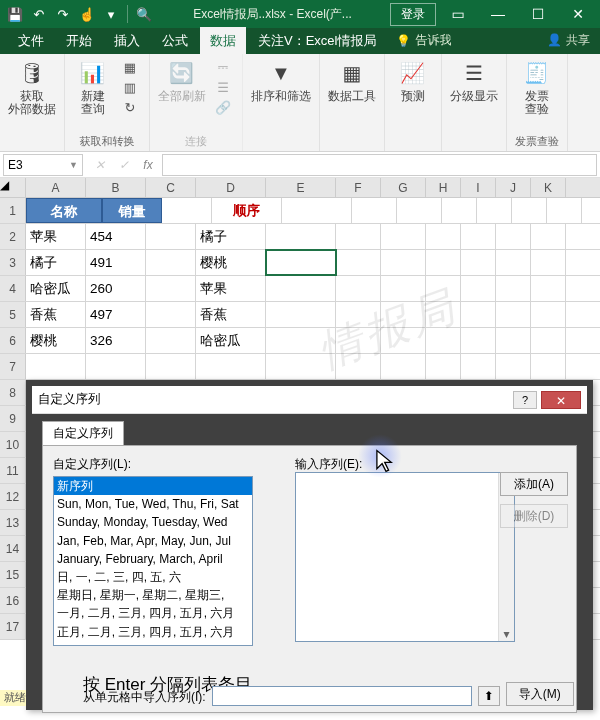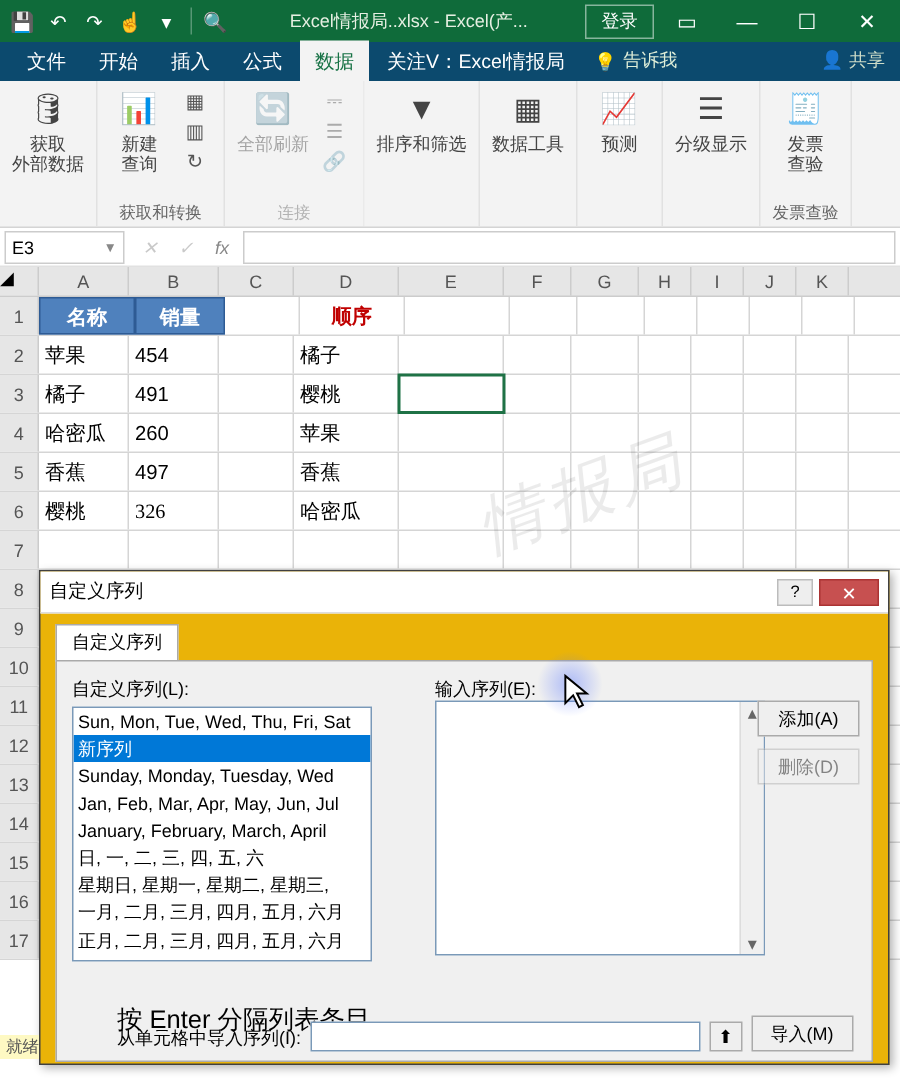--- a/index.html
+++ b/index.html
@@ -5,21 +5,21 @@
 *{box-sizing:border-box;margin:0;padding:0;font-family:"Microsoft YaHei",SimSun,sans-serif;font-size:12px;user-select:none}
 body{width:600px;height:720px;background:#fff;overflow:hidden;position:relative}
 .titlebar{height:28px;background:linear-gradient(#0f6b3a,#0f6b3a);display:flex;align-items:center;padding:0 4px;color:#fff}
 .titlebar .tb-left{display:flex;gap:2px;align-items:center}
 .tb-btn{width:22px;height:22px;display:flex;align-items:center;justify-content:center;color:#fff;font-size:13px}
 .tb-sep{width:1px;height:18px;background:rgba(255,255,255,.3);margin:0 3px}
 .tb-title{flex:1;text-align:center;font-size:12px;color:#e6efe2;white-space:nowrap;overflow:hidden}
 .tb-right{display:flex;align-items:center;gap:4px}
 .login-box{border:1px solid rgba(255,255,255,.5);padding:2px 10px;font-size:12px}
 .win-btn{width:36px;height:22px;display:flex;align-items:center;justify-content:center;color:#fff;font-size:14px}
-.tabs{height:26px;background:#0c4a6e;display:flex;align-items:flex-end;padding-left:8px;gap:2px;color:#fff}
+.tabs{height:26px;background:#14532d;display:flex;align-items:flex-end;padding-left:8px;gap:2px;color:#fff}
 .tab{padding:5px 10px 4px;font-size:13px;color:#fff}
 .tab.active{background:#f3f3f3;color:#177245}
 .tell-me{display:flex;align-items:center;gap:4px;padding:5px 8px;color:#dfeed8}
 .share{margin-left:auto;padding:5px 10px;color:#cddcc8}
 .ribbon{height:98px;background:#f3f3f3;border-bottom:1px solid #d4d4d4;display:flex}
 .rgroup{border-right:1px solid #e1e1e1;padding:4px 8px 2px;display:flex;flex-direction:column;align-items:center;justify-content:space-between}
 .rgroup .icons{display:flex;gap:6px;align-items:flex-start}
 .big-btn{display:flex;flex-direction:column;align-items:center;gap:2px;min-width:40px;color:#444;text-align:center;line-height:1.1}
 .big-btn .ic{width:30px;height:30px;display:flex;align-items:center;justify-content:center;font-size:20px}
 .small-col{display:flex;flex-direction:column;gap:2px}
@@ -36,21 +36,21 @@
 .rh{width:26px;border-right:1px solid #ccc;background:#e6e6e6}
 .ch{border-right:1px solid #ccc;text-align:center;line-height:20px;color:#555;font-size:12px}
 .row{display:flex;height:26px;border-bottom:1px solid #d5d5d5}
 .row .rh{text-align:center;line-height:26px;color:#555;border-right:1px solid #ccc}
 .cell{border-right:1px solid #d5d5d5;padding:3px 4px;line-height:20px;font-size:13.5px;overflow:hidden;white-space:nowrap}
 .hdr-cell{background:#4f81bd;color:#fff;font-weight:bold;text-align:center;border:1px solid #2e5b94}
 .red{color:#c00000;font-weight:bold;text-align:center}
 .sel{outline:2px solid #1f7246;outline-offset:-1px}
 .watermark{position:absolute;right:140px;top:300px;font-size:44px;color:rgba(0,0,0,.08);transform:rotate(-20deg);font-style:italic;letter-spacing:4px;pointer-events:none}
 
-.dlg{position:absolute;left:26px;top:380px;width:567px;height:330px;background:#eab308;border:1px solid #404040;box-shadow:2px 2px 6px rgba(0,0,0,.3)}
+.dlg{position:absolute;left:26px;top:380px;width:567px;height:330px;background:#404040;border:6px solid #404040;box-shadow:2px 2px 6px rgba(0,0,0,.3)}
 .dlg-title{height:28px;background:#fff;border-bottom:1px solid #ddd;display:flex;align-items:center;padding:0 6px}
 .dlg-title span{flex:1;font-size:12.5px}
 .dlg-help{width:24px;height:18px;border:1px solid #bcbcbc;background:#eee;text-align:center;line-height:16px;font-size:11px;margin-right:4px}
 .dlg-close{width:40px;height:18px;background:#c75050;color:#fff;text-align:center;line-height:18px;border:1px solid #a33}
 .dlg-body{padding:6px 10px 10px}
 .dlg-tab{display:inline-block;background:#fff;border:1px solid #aaa;border-bottom:1px solid #fff;padding:3px 10px;position:relative;top:1px}
 .dlg-panel{border:1px solid #aaa;background:#f0f0f0;padding:10px;height:268px;position:relative}
 .lbl{font-size:12px;margin-bottom:3px}
 .listbox{width:200px;height:170px;background:#fff;border:1px solid #7a99b8;overflow:hidden;font-size:11.5px;line-height:1.35}
 .listbox .li{padding:1px 3px;white-space:nowrap;overflow:hidden}
@@ -215,21 +215,21 @@
       <div class="ch" style="width: 45px;">F</div>
       <div class="ch" style="width: 45px;">G</div>
       <div class="ch" style="width: 35px;">H</div>
       <div class="ch" style="width: 35px;">I</div>
       <div class="ch" style="width: 35px;">J</div>
       <div class="ch" style="width: 35px;">K</div>
     </div>
   <div id="rows">
       <div class="row">
         <div class="rh">1</div>
-        <div class="cell hdr-cell" style="width: 64px;">名称</div>
+        <div class="cell hdr-cell" style="width: 76px;">名称</div>
         <div class="cell hdr-cell" style="width: 60px;">销量</div>
         <div class="cell" style="width: 50px;"></div>
         <div class="cell red" style="width: 70px;">顺序</div>
         <div class="cell" style="width: 70px;"></div>
         <div class="cell" style="width: 45px;"></div>
         <div class="cell" style="width: 45px;"></div>
         <div class="cell" style="width: 35px;"></div>
         <div class="cell" style="width: 35px;"></div>
         <div class="cell" style="width: 35px;"></div>
         <div class="cell" style="width: 35px;"></div>
@@ -286,21 +286,21 @@
         <div class="cell" style="width: 45px;"></div>
         <div class="cell" style="width: 45px;"></div>
         <div class="cell" style="width: 35px;"></div>
         <div class="cell" style="width: 35px;"></div>
         <div class="cell" style="width: 35px;"></div>
         <div class="cell" style="width: 35px;"></div>
       </div>
       <div class="row">
         <div class="rh">6</div>
         <div class="cell" style="width: 60px;">樱桃</div>
-        <div class="cell" style="width: 60px; font-family: Liberation Serif, serif;">326</div>
+        <div class="cell" style="width: 60px;">326</div>
         <div class="cell" style="width: 50px;"></div>
         <div class="cell" style="width: 70px;">哈密瓜</div>
         <div class="cell" style="width: 70px;"></div>
         <div class="cell" style="width: 45px;"></div>
         <div class="cell" style="width: 45px;"></div>
         <div class="cell" style="width: 35px;"></div>
         <div class="cell" style="width: 35px;"></div>
         <div class="cell" style="width: 35px;"></div>
         <div class="cell" style="width: 35px;"></div>
       </div>
@@ -468,22 +468,22 @@
     <span>自定义序列</span>
     <div class="dlg-help">?</div>
     <div class="dlg-close">✕</div>
   </div>
   <div class="dlg-body">
     <div class="dlg-tab">自定义序列</div>
     <div class="dlg-panel">
       <div class="lbl">自定义序列(L):</div>
       <div class="lbl" style="position:absolute;left:252px;top:10px">输入序列(E):</div>
       <div class="listbox" id="listbox">
+          <div class="li sel-li">新序列</div>
           <div class="li">Sun, Mon, Tue, Wed, Thu, Fri, Sat</div>
-          <div class="li sel-li">新序列</div>
           <div class="li">Sunday, Monday, Tuesday, Wed</div>
           <div class="li">Jan, Feb, Mar, Apr, May, Jun, Jul</div>
           <div class="li">January, February, March, April</div>
           <div class="li">日, 一, 二, 三, 四, 五, 六</div>
           <div class="li">星期日, 星期一, 星期二, 星期三,</div>
           <div class="li">一月, 二月, 三月, 四月, 五月, 六月</div>
           <div class="li">正月, 二月, 三月, 四月, 五月, 六月</div>
         </div>
       <div class="textarea">
         <div class="ta-scroll">

